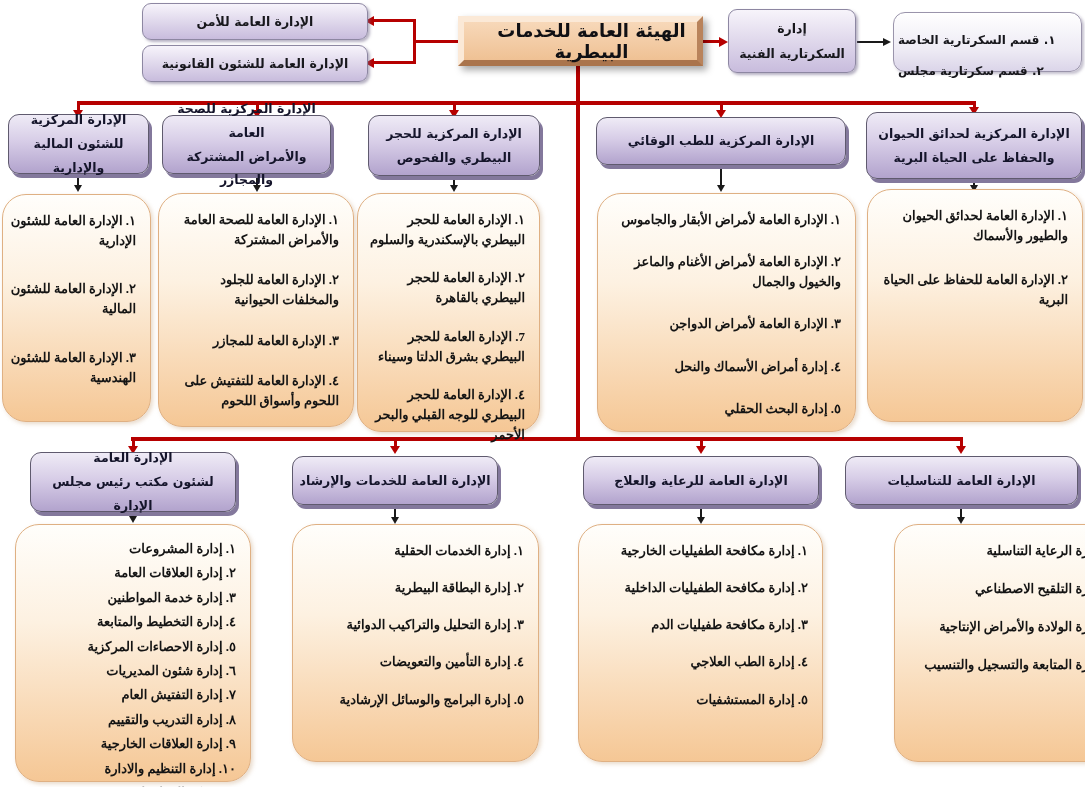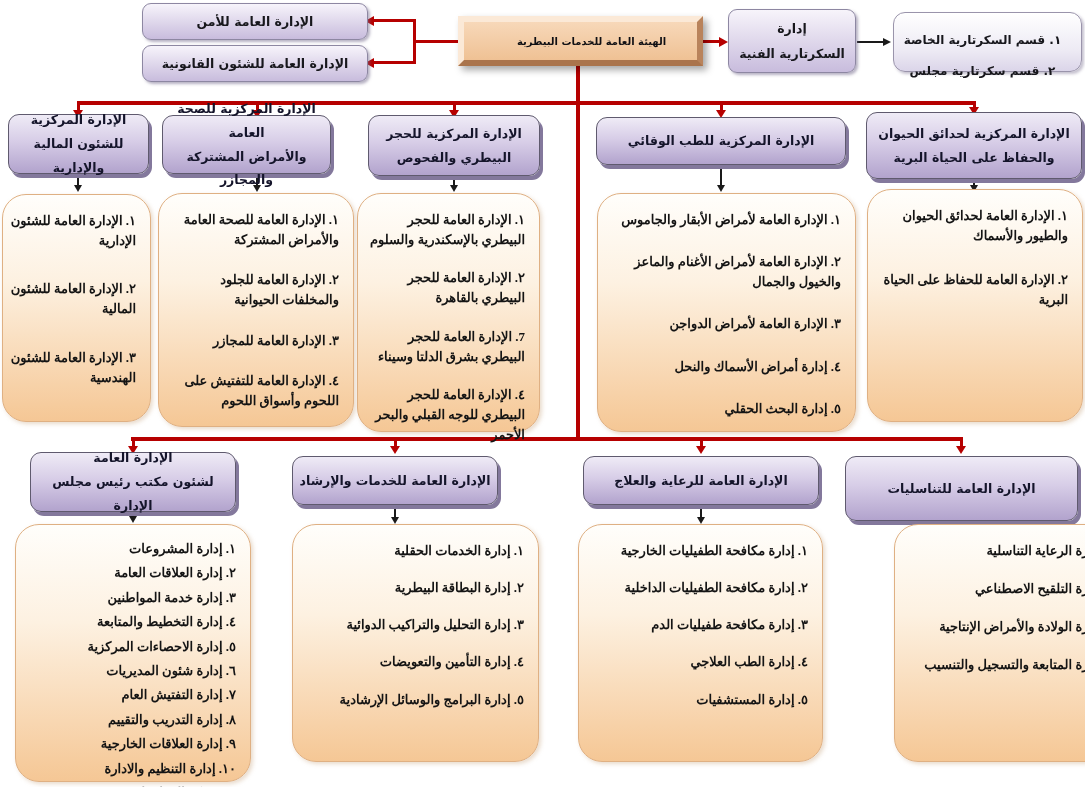--- a/index.html
+++ b/index.html
@@ -6,21 +6,21 @@
   body{font-family:"DejaVu Sans",sans-serif;font-weight:700;color:#17171c;}
   .stage{position:relative;width:1085px;height:787px;background:#ffffff;overflow:hidden;}
 
   .box{position:absolute;box-sizing:border-box;display:flex;align-items:center;justify-content:center;
        text-align:center;direction:rtl;}
 
   
   .root{background:linear-gradient(180deg,#f7d8b9 0%,#efc194 100%);
         border:6px solid;border-color:#fbe9d7 #b9835b #aa744c #fbe9d7;
         box-shadow:4px 4px 7px rgba(0,0,0,.35);
-        font-size:10px;color:#101014;padding-left:22px;}
+        font-size:18px;color:#101014;padding-left:22px;}
 
   
   .lav{background:linear-gradient(180deg,#f7f4fb 0%,#ddd5ea 55%,#c8bcdd 100%);
        border:1px solid #8d87a2;border-radius:9px;
        box-shadow:2px 2px 3px rgba(110,100,135,.5);
        font-size:12.5px;white-space:pre-line;line-height:2;}
 
   
   .hdr{background:linear-gradient(180deg,#efebf6 0%,#d7cde7 45%,#b2a3cd 100%);
        border:1px solid #5f5a6e;border-radius:11px;
@@ -41,21 +41,21 @@
   .g24 .item{margin-bottom:24px}
   .g17 .item{margin-bottom:17px}
   .g1  .item{margin-bottom:1px;line-height:1.8;}
 
   
   .sections{background:linear-gradient(180deg,#ffffff 0%,#edeaf4 65%,#dbd5e9 100%);
             border:1px solid #9a94ab;border-radius:12px;
             box-shadow:2px 2px 3px rgba(110,100,135,.4);
             flex-direction:column;justify-content:space-around;align-items:stretch;
             font-size:12px;padding:6px 14px 6px 4px;}
-  .sections .item{text-align:center;margin-top:12px;}
+  .sections .item{text-align:left;margin-top:12px;}
 
   
   .rl{position:absolute;background:#b60000;}
   .bl{position:absolute;background:#1a1a1a;}
   .arr{position:absolute;width:0;height:0;}
   .ar-d{border-left:5px solid transparent;border-right:5px solid transparent;border-top:8px solid #b60000;}
   .ar-l{border-top:5px solid transparent;border-bottom:5px solid transparent;border-right:9px solid #b60000;}
   .ar-r{border-top:5px solid transparent;border-bottom:5px solid transparent;border-left:9px solid #b60000;}
   .ab-d{border-left:4px solid transparent;border-right:4px solid transparent;border-top:7px solid #1a1a1a;}
   .ab-r{border-top:4px solid transparent;border-bottom:4px solid transparent;border-left:8px solid #1a1a1a;}
@@ -176,21 +176,21 @@
 
   <div class="list g24" style="left:867px;top:189px;width:216px;height:233px">
     <div class="item">١. الإدارة العامة لحدائق الحيوان والطيور والأسماك</div>
     <div class="item">٢. الإدارة العامة للحفاظ على الحياة البرية</div>
   </div>
 
   <div class="box hdr" style="left:30px;top:452px;width:206px;height:60px">الإدارة العامة
 لشئون مكتب رئيس مجلس الإدارة</div>
   <div class="box hdr" style="left:292px;top:456px;width:206px;height:49px">الإدارة العامة للخدمات والإرشاد</div>
   <div class="box hdr" style="left:583px;top:456px;width:236px;height:49px">الإدارة العامة للرعاية والعلاج</div>
-  <div class="box hdr" style="left:845px;top:456px;width:233px;height:65px">الإدارة العامة للتناسليات</div>
+  <div class="box hdr" style="left:845px;top:456px;width:233px;height:49px">الإدارة العامة للتناسليات</div>
 
   <div class="list g1" style="left:15px;top:524px;width:236px;height:258px;padding-top:12px">
     <div class="item">١. إدارة المشروعات</div>
     <div class="item">٢. إدارة العلاقات العامة</div>
     <div class="item">٣. إدارة خدمة المواطنين</div>
     <div class="item">٤. إدارة التخطيط والمتابعة</div>
     <div class="item">٥. إدارة الاحصاءات المركزية</div>
     <div class="item">٦. إدارة شئون المديريات</div>
     <div class="item">٧. إدارة التفتيش العام</div>
     <div class="item">٨. إدارة التدريب والتقييم</div>

